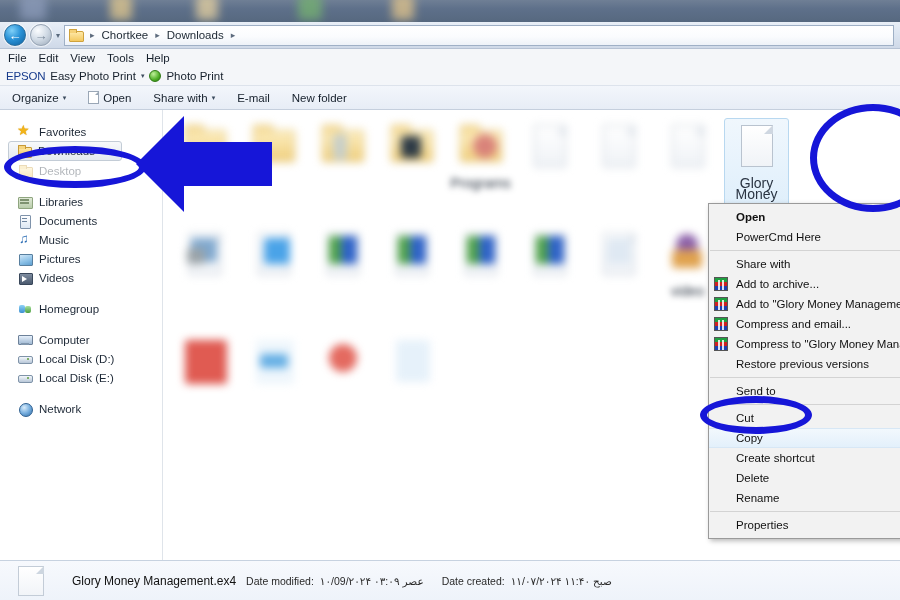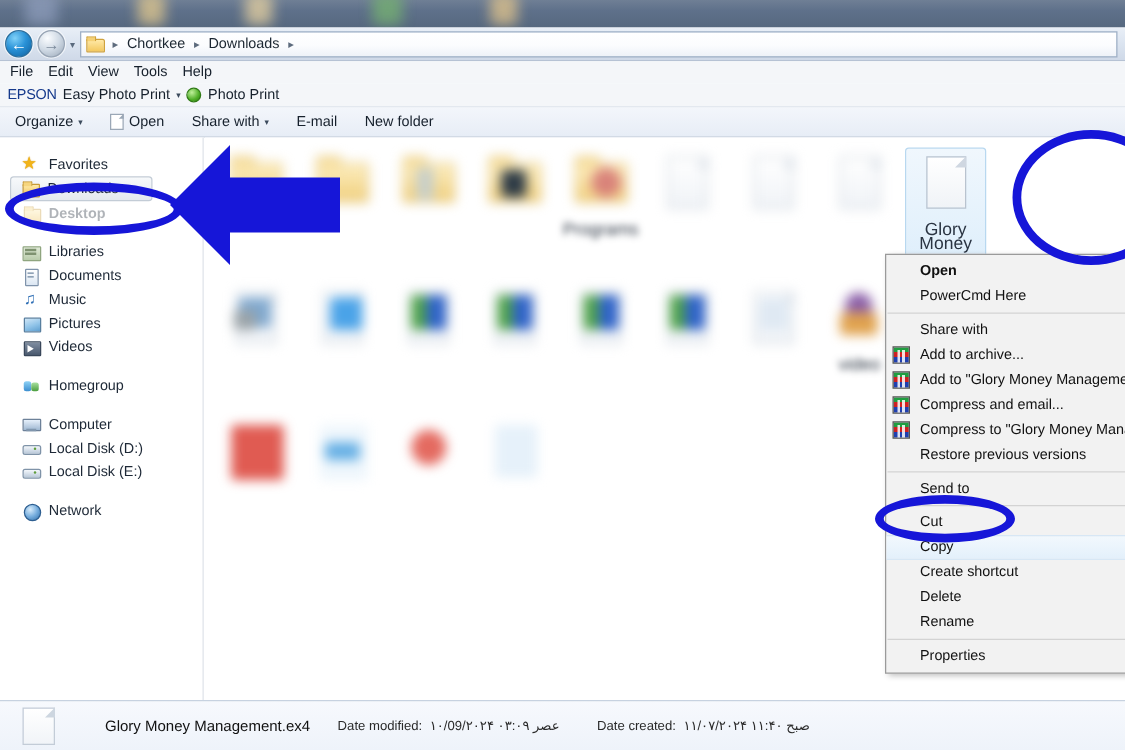--- a/index.html
+++ b/index.html
@@ -120,21 +120,21 @@
     position: absolute; left: 0; top: 110px; width: 163px; height: 450px;
     background: #fff; border-right: 1px solid #dfe4ea;
     padding-top: 12px; font-size: 11.5px; color: #1d2836;
     overflow: hidden;
   }
   .navrow {
     display: flex; align-items: center; gap: 6px;
     height: 19px; padding-left: 18px; white-space: nowrap;
   }
   .navrow.root { }
-  .navrow.faded { opacity: .35; font-weight: bold; }
+  .navrow.faded { opacity: .35; }
   .navgap { height: 12px; }
   .nicon { width: 15px; height: 14px; flex: none; position: relative; }
 
   .ic-star:before {
     content: "★"; position: absolute; left: -1px; top: -3px;
     font-size: 14px; color: #f2b419; text-shadow: 0 0 1px #c98a08;
   }
   .ic-folder:before {
     content: ""; position: absolute; left: 1px; top: 3px; width: 12px; height: 9px;
     background: linear-gradient(180deg,#ffeaa9 0%,#f0c155 100%);
@@ -310,21 +310,21 @@
     background:
       linear-gradient(90deg, rgba(255,255,255,.85) 0 2px, transparent 2px 4px,
                              rgba(255,255,255,.85) 4px 6px, transparent 6px 8px);
   }
 
   
   .detailsbar {
     position: absolute; left: 0; top: 560px; width: 900px; height: 40px;
     background: linear-gradient(180deg,#f7f9fd 0%,#eef3fa 100%);
     border-top: 1px solid #c7d2e0;
-    display: flex; align-items: center; padding-left: 18px; gap: 22px;
+    display: flex; align-items: center; padding-left: 18px; gap: 10px;
   }
   .det-icon {
     width: 26px; height: 30px; position: relative; flex: none;
     background: linear-gradient(180deg,#ffffff 0%,#f1f4f8 100%);
     border: 1px solid #c3ccd7;
   }
   .det-icon:after {
     content: ""; position: absolute; right: -1px; top: -1px;
     border-width: 0 0 8px 8px; border-style: solid;
     border-color: transparent transparent #cdd6e0 transparent;

